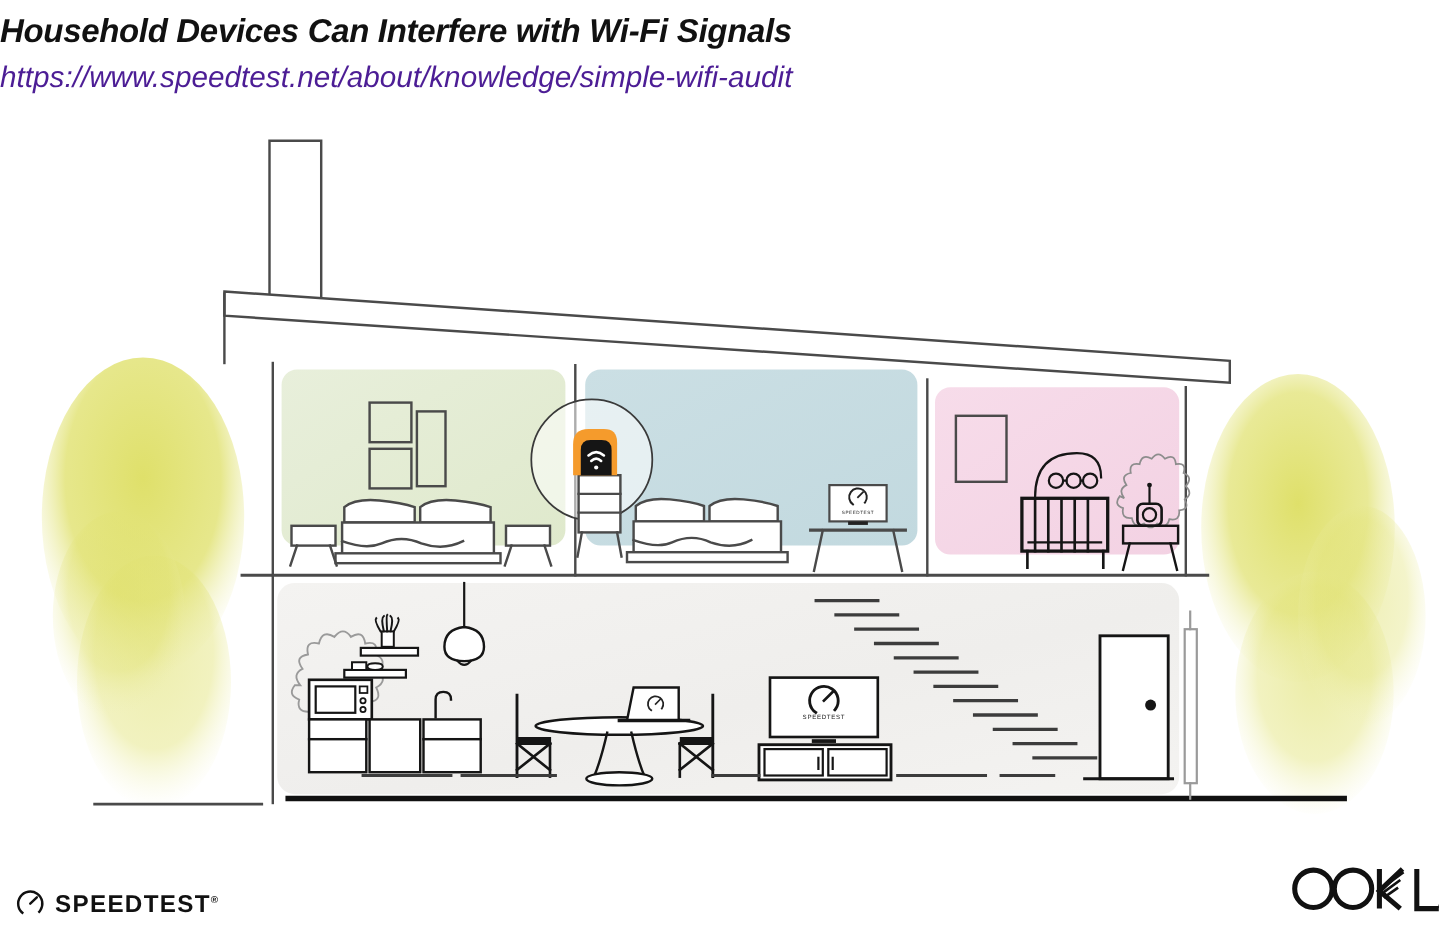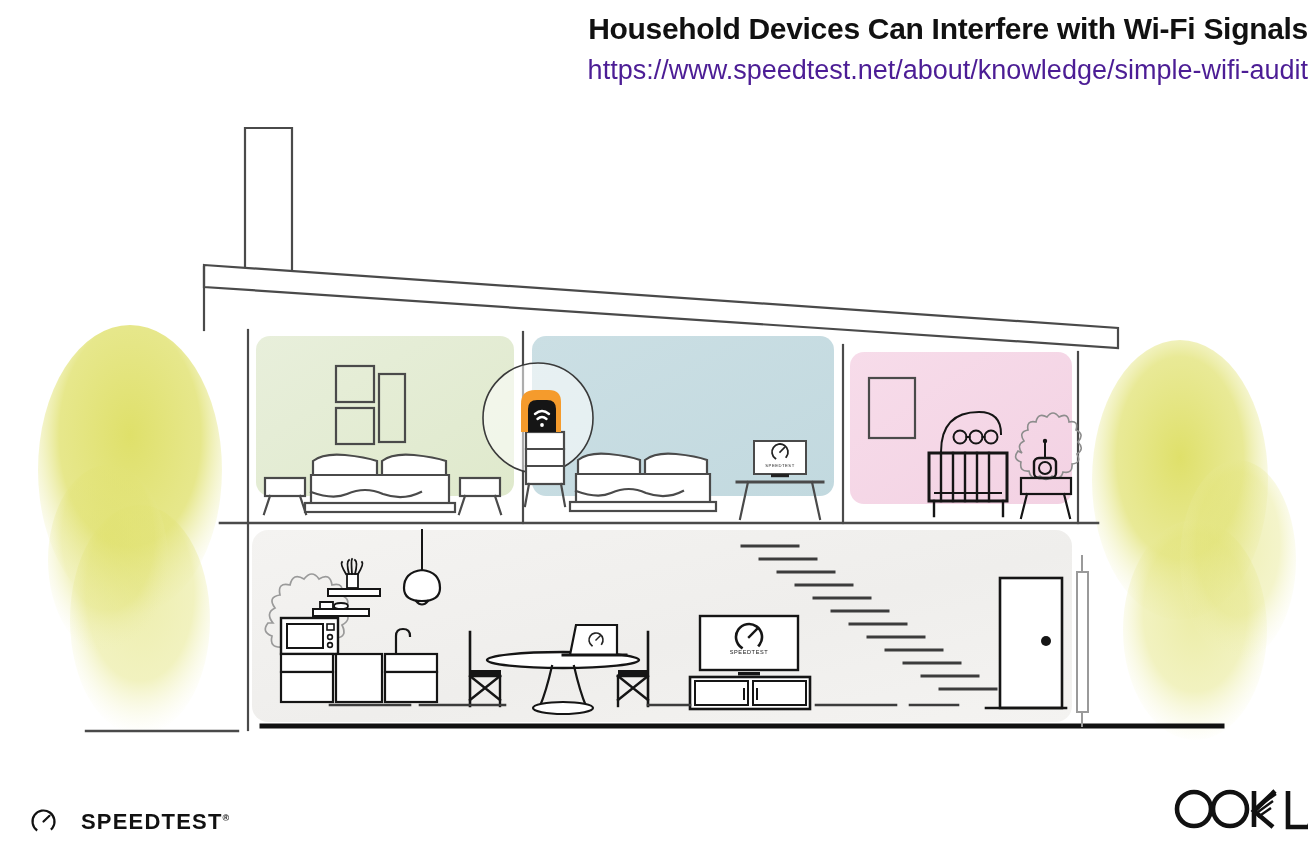--- a/index.html
+++ b/index.html
@@ -1,25 +1,25 @@
 <!DOCTYPE html>
 <html><head>
 <meta charset="utf-8">
 <style>
   html,body{margin:0;padding:0;background:#ffffff;}
   body{width:1308px;height:861px;position:relative;overflow:hidden;
        font-family:"Liberation Sans",sans-serif;color:#1a1a1a;}
   .stage{position:absolute;inset:0;}
-  .hdr{position:absolute;left:0;right:0;top:0;text-align:right;}
+  .hdr{position:absolute;left:0;right:0;top:0;text-align:left;font-style:italic;}
   .title{font-size:30px;font-weight:bold;letter-spacing:-.3px;color:#111;
          margin:10px 0 0 0;line-height:1.25;}
   .url{font-size:27px;font-weight:400;color:#4c1d95;margin:6px 0 0 0;line-height:1.2;}
   svg.scene{position:absolute;left:0;top:0;}
   .foot{position:absolute;bottom:26px;}
-  .foot.l{left:30px;display:flex;align-items:center;gap:24px;}
+  .foot.l{left:14px;display:flex;align-items:center;gap:9px;}
   .foot.r{right:-14px;}
   .stlogo{font-size:22px;font-weight:bold;letter-spacing:1.2px;color:#111;}
   .tm{font-size:9px;vertical-align:super;}
 </style>
 </head>
 <body>
 
 <div class="stage">
 
   <div class="hdr">

